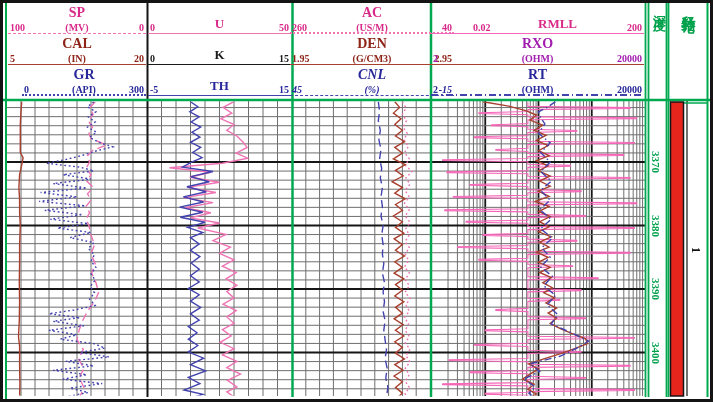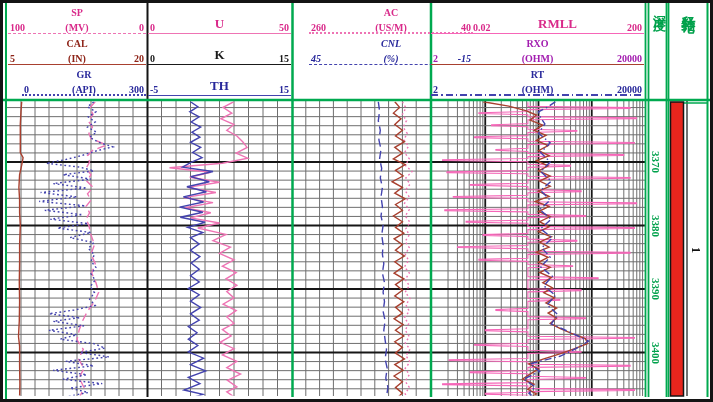--- a/index.html
+++ b/index.html
@@ -2,21 +2,21 @@
 <html><head>
 <meta charset="utf-8">
 <style>
   html,body{margin:0;padding:0;background:#fff;}
   .stage{position:relative;width:713px;height:402px;background:#fff;overflow:hidden;
          font-family:"Liberation Serif", serif;}
   #plot{position:absolute;left:0;top:0;}
   .hdr{position:absolute;left:0;top:4px;width:713px;height:96px;pointer-events:none;}
   .hcell{position:absolute;top:0;height:96px;}
   .band{position:relative;height:31px;}
-  .bname{text-align:center;font-weight:bold;font-size:10px;line-height:14px;height:16px;padding-top:2px;}
+  .bname{text-align:center;font-weight:bold;font-size:14px;line-height:14px;height:16px;padding-top:2px;}
   .bscale{position:relative;height:11px;font-size:10px;font-weight:bold;line-height:11px;}
   .bl{position:absolute;left:3px;top:0;}
   .br{position:absolute;right:3px;top:0;}
   .bc{position:absolute;left:0;right:0;top:0;text-align:center;}
   .inline .bc{font-size:13px;top:-4px;font-weight:bold;}
   .bline{position:absolute;left:1px;right:1px;bottom:1px;height:0;}
   .dlabel{position:absolute;width:28px;height:12px;font-size:11px;font-weight:bold;color:#00a14b;
           text-align:center;transform:rotate(90deg);line-height:12px;}
   .vhead{position:absolute;writing-mode:vertical-lr;text-orientation:upright;
          font-weight:bold;color:#00a14b;letter-spacing:2px;}
@@ -210,29 +210,38 @@
         <div class="bname"></div>
         <div class="bscale">
           <span class="bl">-5</span>
           <span class="bc">TH</span>
           <span class="br">15</span>
         </div>
         <div class="bline" style="border-top: 1.5px solid rgb(67, 67, 174);"></div>
       </div>
     </div>
 
-    <div class="hcell" style="left:308px;width:166px">
+    <div class="hcell" style="left:289px;width:166px">
       <div class="band" style="color: rgb(217, 42, 138);">
         <div class="bname">AC</div>
         <div class="bscale">
           <span class="bl">260</span>
           <span class="bc">(US/M)</span>
           <span class="br">40</span>
         </div>
         <div class="bline" style="border-top: 2px dotted rgb(238, 116, 180);"></div>
+      </div>
+      <div class="band" style="color: rgb(142, 36, 24);">
+        <div class="bname">DEN</div>
+        <div class="bscale">
+          <span class="bl">1.95</span>
+          <span class="bc">(G/CM3)</span>
+          <span class="br">2.95</span>
+        </div>
+        <div class="bline" style="border-top: 1.5px solid rgb(168, 64, 47);"></div>
       </div>
       <div class="band" style="color: rgb(40, 40, 155); font-style: italic;">
         <div class="bname">CNL</div>
         <div class="bscale">
           <span class="bl">45</span>
           <span class="bc">(%)</span>
           <span class="br">-15</span>
         </div>
         <div class="bline" style="border-top: 1.5px dashed rgb(67, 67, 174);"></div>
       </div>

